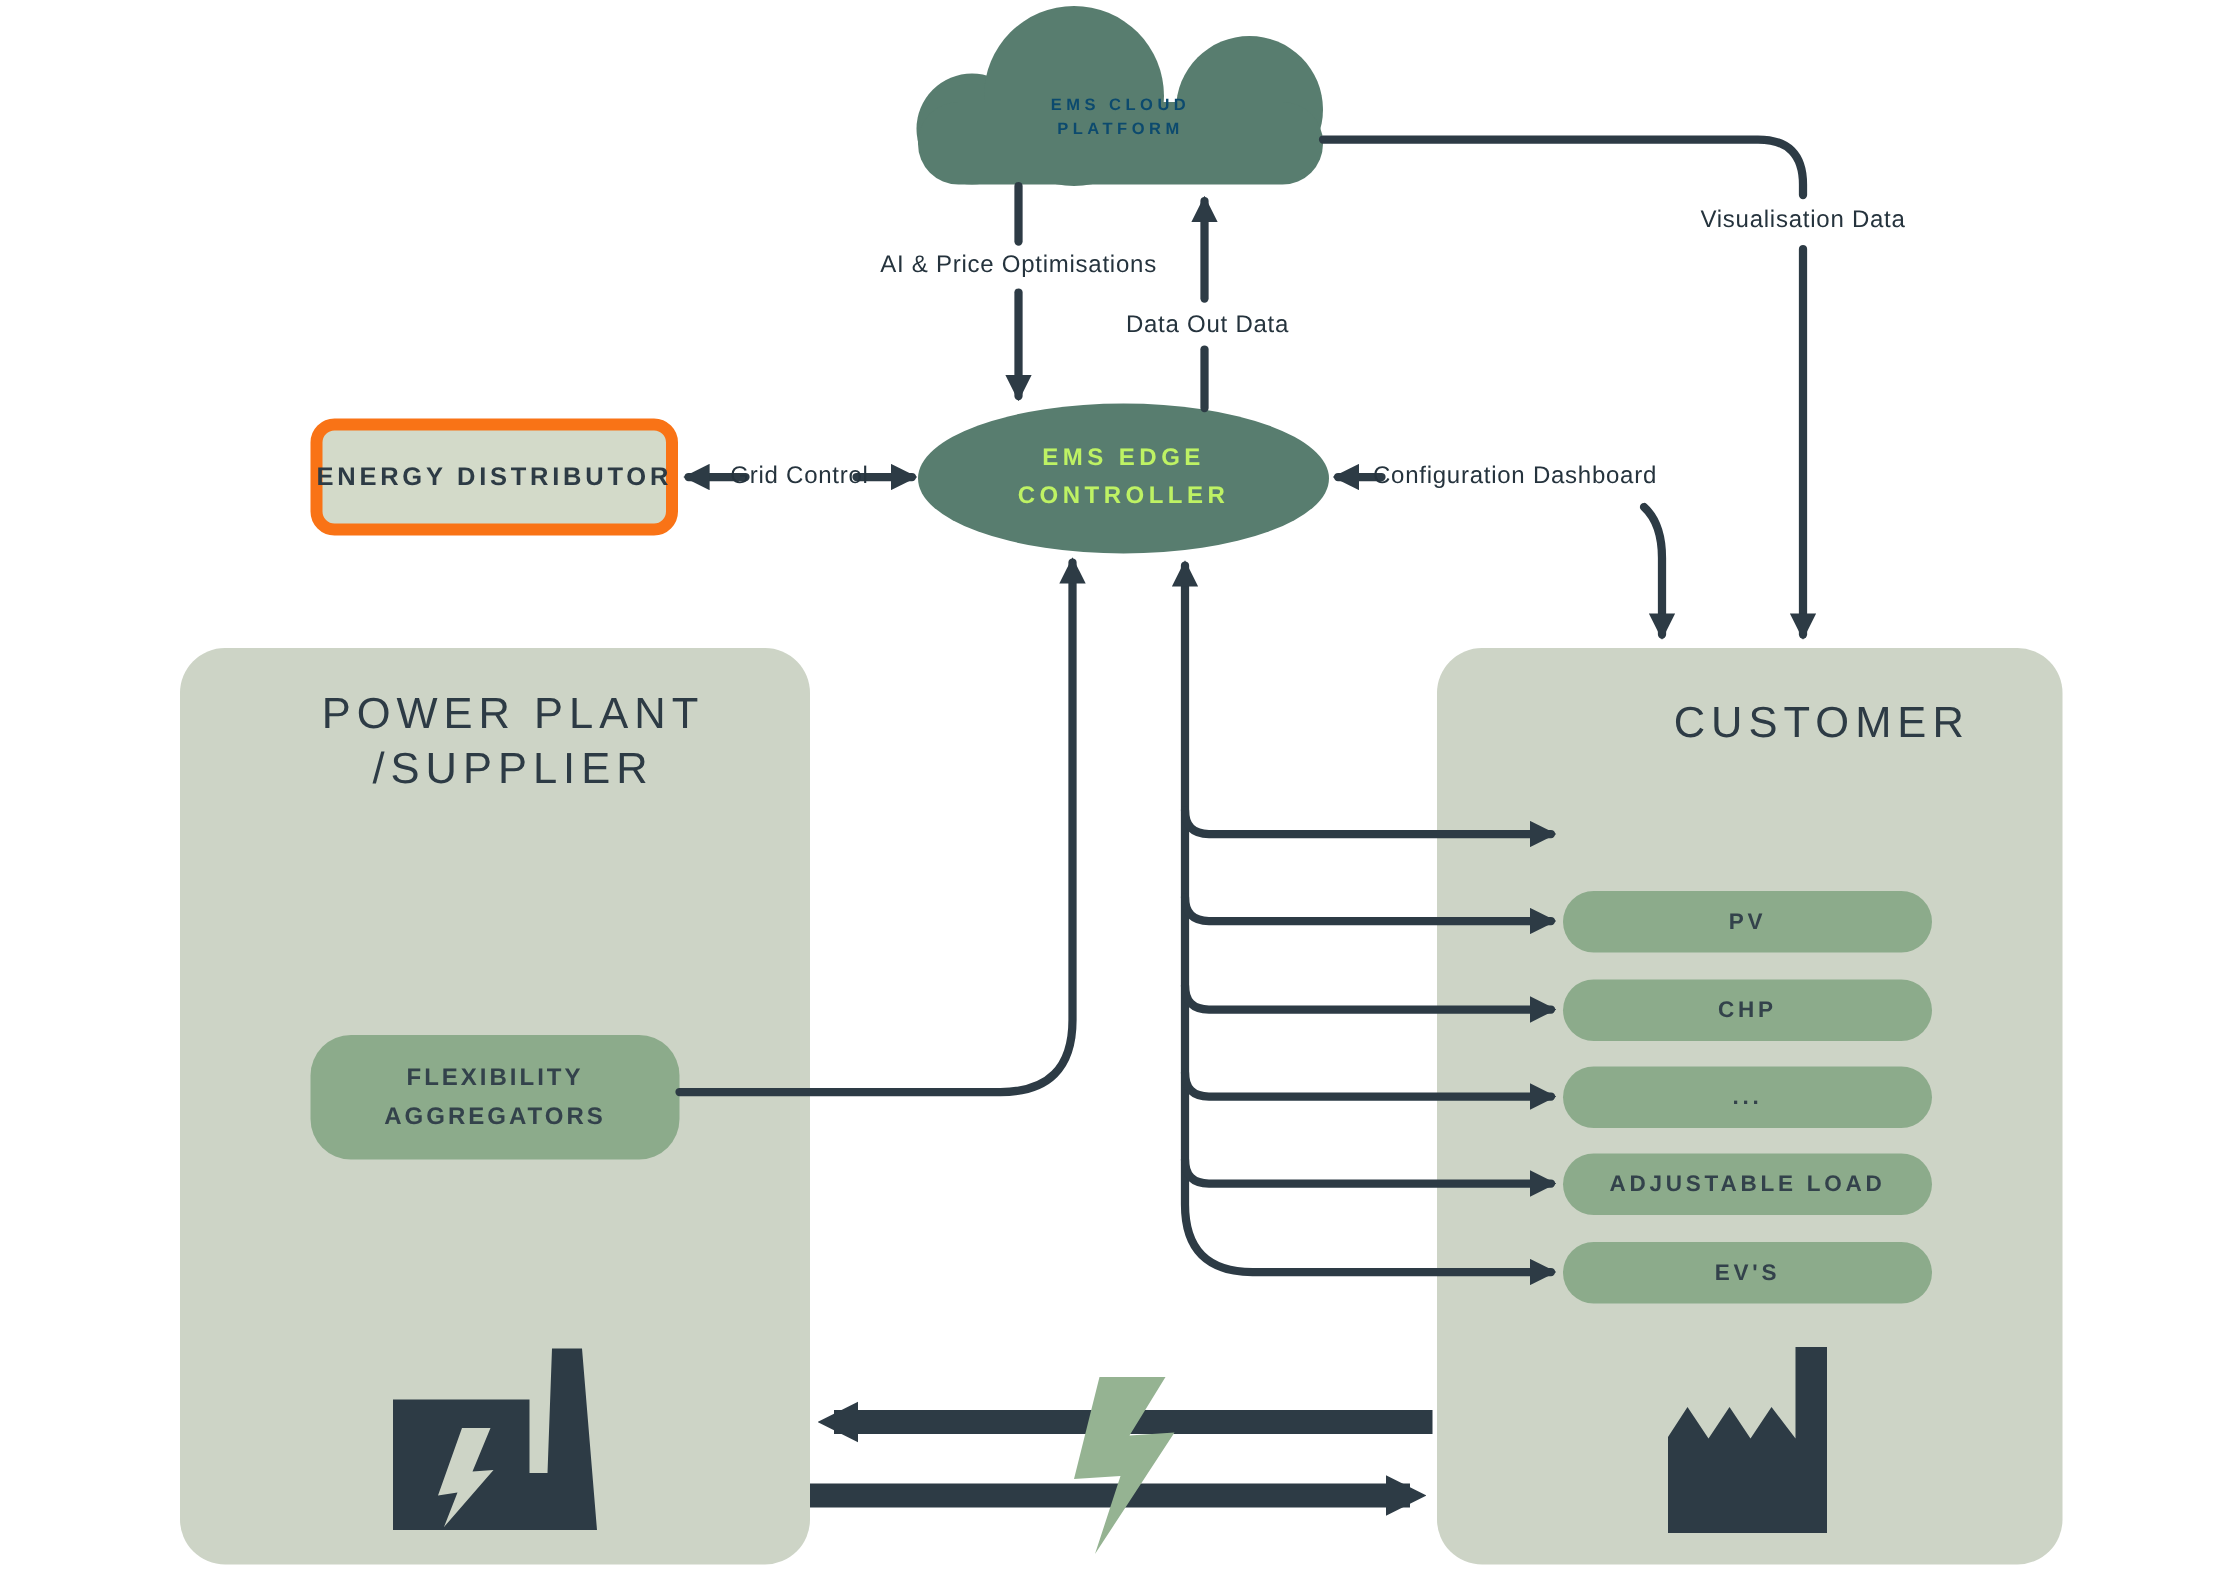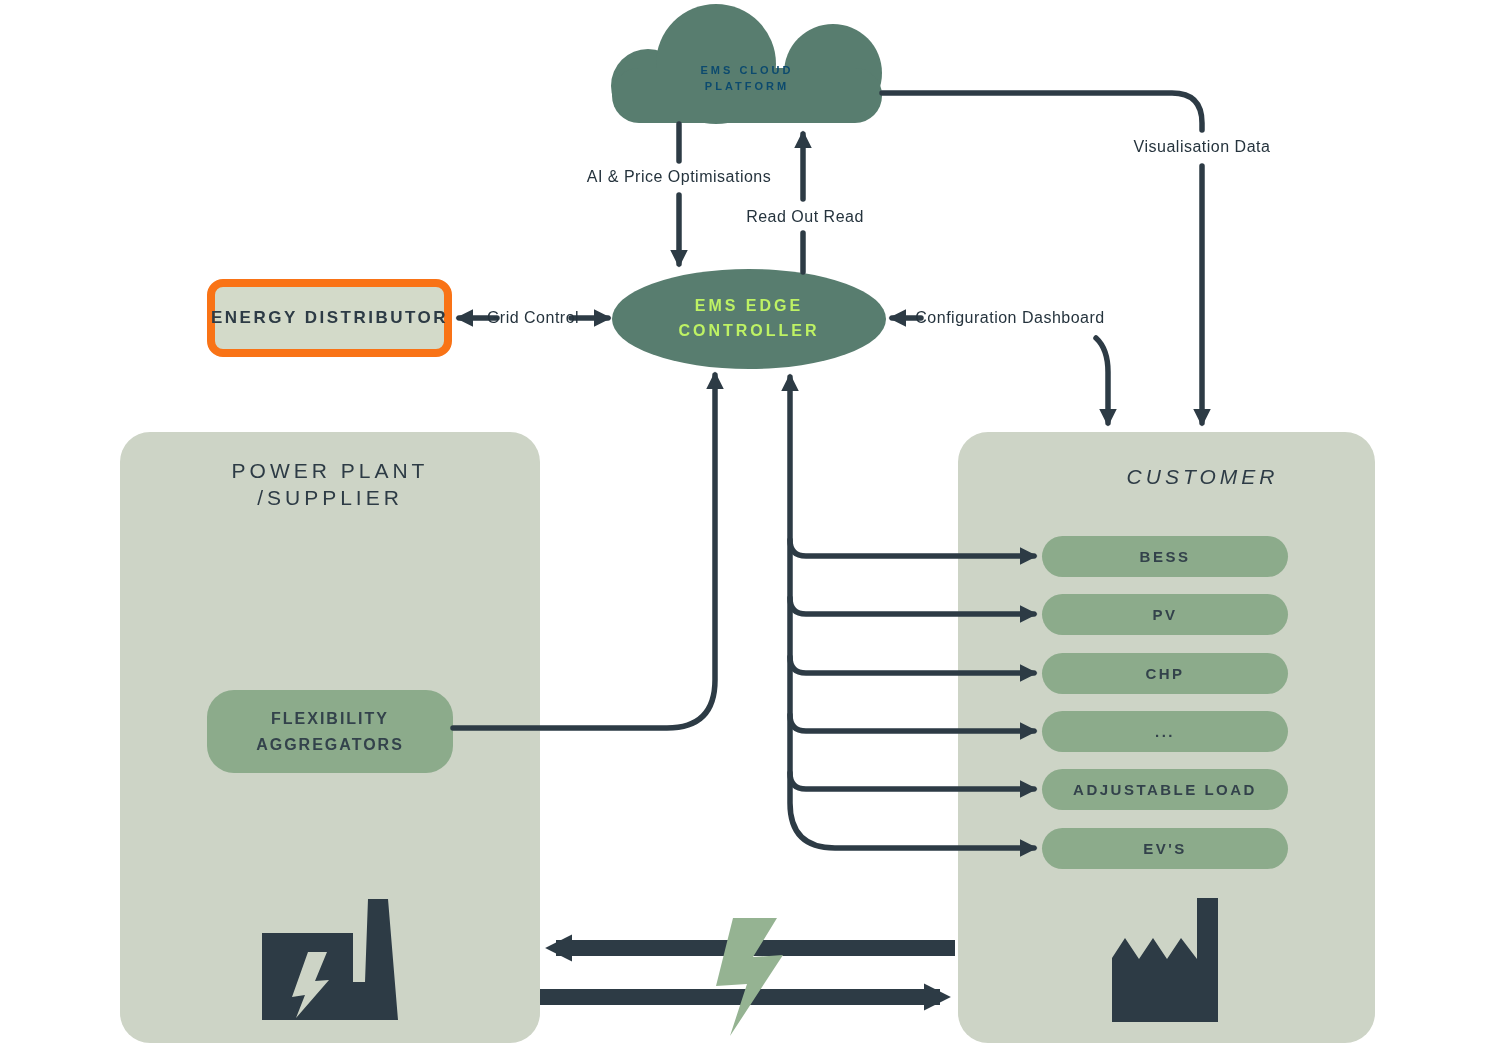--- a/index.html
+++ b/index.html
@@ -5,21 +5,21 @@
   html,body{margin:0;padding:0;background:#ffffff;}
   .canvas{
     position:relative;width:1488px;height:1046px;background:#ffffff;
     font-family:"Liberation Sans", sans-serif;overflow:hidden;
   }
   .layer{position:absolute;left:0;top:0;width:1488px;height:1046px;pointer-events:none;}
   .svg-over{z-index:6;}
   .box{position:absolute;background:#cdd4c6;border-radius:30px;z-index:2;}
   .big-title{
     position:absolute;z-index:3;text-align:center;color:#2d3b45;
-    font-size:21px;letter-spacing:4px;line-height:1.28;white-space:pre-line;font-weight:normal;
+    font-size:29px;letter-spacing:4px;line-height:1.28;white-space:pre-line;font-weight:normal;padding-left:12px;
   }
   .cloud-label{
     position:absolute;left:612px;top:44px;width:270px;height:68px;z-index:7;
     display:flex;align-items:center;justify-content:center;text-align:center;
     color:#0c4a6e;font-weight:bold;font-size:11px;letter-spacing:3px;line-height:1.5;white-space:pre-line;
   }
   .ellipse{
     position:absolute;left:612px;top:269px;width:274px;height:100px;z-index:5;
     background:#587d6f;border-radius:50%;
     display:flex;align-items:center;justify-content:center;text-align:center;
@@ -50,21 +50,21 @@
 </head>
 <body>
 
 <div class="canvas">
 
   <div class="box" style="left:120px;top:432px;width:420px;height:611px;"></div>
   <div class="box" style="left:958px;top:432px;width:417px;height:611px;"></div>
 
   <div class="big-title" style="left:120px;top:458px;width:420px;">POWER PLANT
 /SUPPLIER</div>
-  <div class="big-title" style="left:958px;top:464px;width:489px;font-style:italic;">CUSTOMER</div>
+  <div class="big-title" style="left:958px;top:464px;width:489px;">CUSTOMER</div>
 
   <svg class="layer svg-over" viewBox="0 0 1488 1046">
     <defs>
       <marker id="arr" viewBox="0 0 10 10" refX="8" refY="5" markerWidth="3.2" markerHeight="3.2" orient="auto-start-reverse" markerUnits="strokeWidth">
         <path d="M0,0 L10,5 L0,10 Z" fill="#2d3b45"></path>
       </marker>
       <marker id="arrBig" viewBox="0 0 10 10" refX="6" refY="5" markerWidth="1.7" markerHeight="2.6" orient="auto" markerUnits="strokeWidth">
         <path d="M0,0 L10,5 L0,10 Z" fill="#2d3b45"></path>
       </marker>
     </defs>
@@ -113,26 +113,25 @@
 PLATFORM</div>
 
   <div class="ellipse">EMS EDGE
 CONTROLLER</div>
 
   <div class="distributor">ENERGY DISTRIBUTOR</div>
 
   <div class="pill flex-pill">FLEXIBILITY
 AGGREGATORS</div>
 
-  <div class="pill device d0">BESS</div>
   <div class="pill device d1">PV</div>
   <div class="pill device d2">CHP</div>
   <div class="pill device d3">...</div>
   <div class="pill device d4">ADJUSTABLE LOAD</div>
   <div class="pill device d5">EV'S</div>
 
   <div class="edge-label" style="left:679px;top:168px;">AI &amp; Price Optimisations</div>
-  <div class="edge-label" style="left:805px;top:208px;">Read Out Read</div>
+  <div class="edge-label" style="left:805px;top:208px;">Data Out Data</div>
   <div class="edge-label" style="left:1202px;top:138px;">Visualisation Data</div>
   <div class="edge-label" style="left:533px;top:309px;">Grid Control</div>
   <div class="edge-label" style="left:1010px;top:309px;">Configuration Dashboard</div>
 
 </div>
 
 </body></html>

